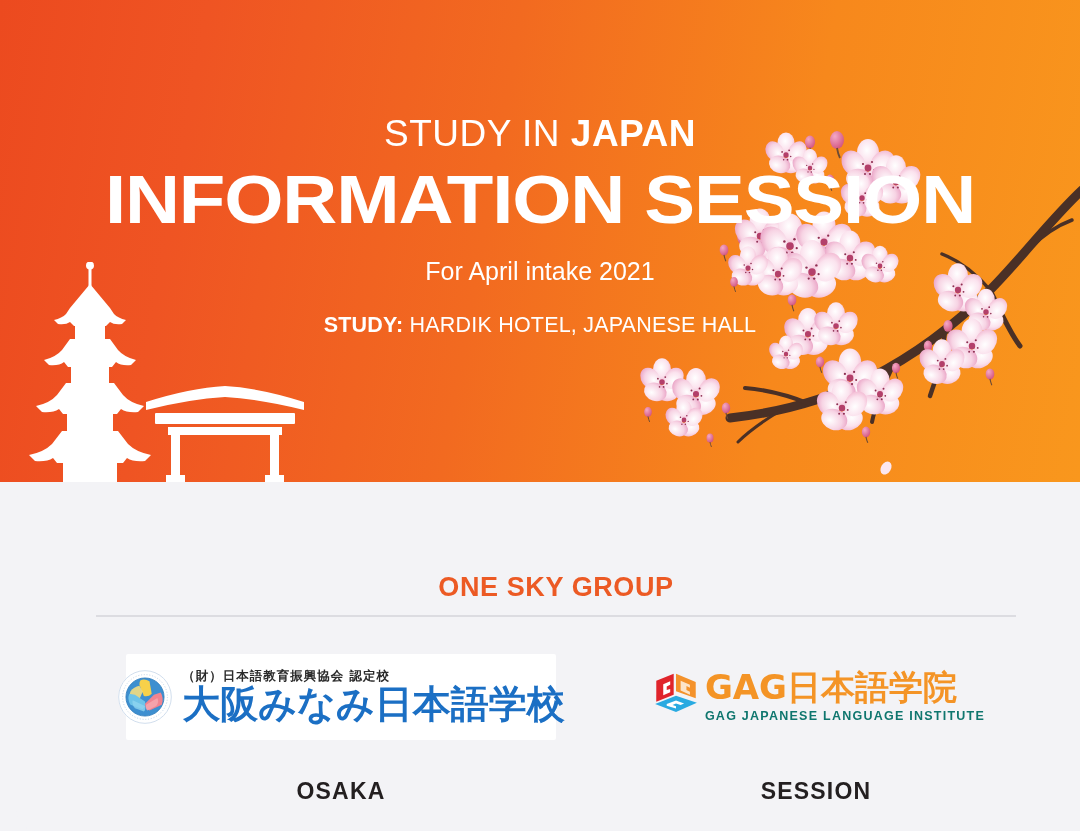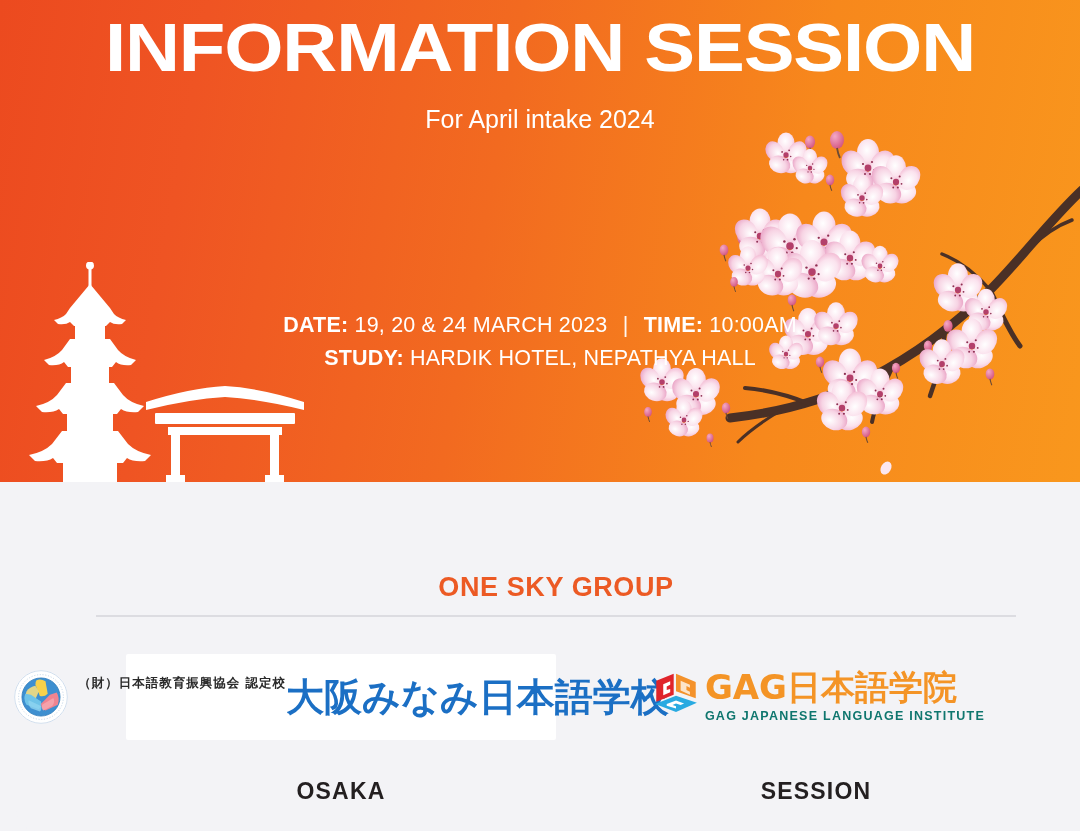--- a/index.html
+++ b/index.html
@@ -66,21 +66,21 @@
   .slot-fukuoka{left:600px;width:400px;background:transparent;}
 
   .cities{position:absolute;left:0;top:296px;width:908px;height:34px;}
   .city{position:absolute;top:0;font-size:23px;font-weight:700;color:#231f20;letter-spacing:1.2px;text-align:center;}
   .city-osaka{left:110px;width:430px;}
   .city-fukuoka{left:600px;width:400px;}
 
   
   .osaka-logo{display:flex;align-items:center;gap:9px;padding:0 10px;}
   .osaka-mark{width:56px;height:56px;flex:0 0 56px;}
-  .osaka-text{display:flex;justify-content:center;}
+  .osaka-text{display:flex;flex-direction:column;justify-content:center;}
   .osaka-small{
     font-size:12.5px;color:#2a2a2a;font-weight:700;letter-spacing:1px;
     font-family:"DejaVu Sans","Liberation Sans",sans-serif;line-height:1.1;white-space:nowrap;
   }
   .osaka-big{
     font-size:38px;color:#1b6fc4;font-weight:700;letter-spacing:0px;
     font-family:"DejaVu Sans","Liberation Sans",sans-serif;line-height:1.12;white-space:nowrap;
   }
 
   
@@ -326,35 +326,29 @@
         <g>
           <ellipse cx="246" cy="352" rx="9" ry="13" fill="url(#pet)" transform="rotate(-12 246 352)"></ellipse>
           <circle cx="246" cy="346" r="1.2" fill="#b04a73"></circle>
           <ellipse cx="232" cy="388" rx="6" ry="8.5" fill="url(#pet)" transform="rotate(18 232 388)"></ellipse>
           <ellipse cx="196" cy="318" rx="5" ry="7" fill="#fbe7f0" transform="rotate(30 196 318)"></ellipse>
         </g>
       </svg>
     </div>
 
     <div class="head">
+      <div class="line-study"><span>STUDY IN </span><b>JAPAN</b></div>
       <div class="line-main">INFORMATION SESSION</div>
-      <div class="line-sub"><span>For </span><b>April</b><span> intake 2024</span></div>
+      <div class="line-sub"><span>For </span><b>April</b><span> intake 2021</span></div>
     </div>
 
     <div class="details">
       <div class="det-row">
-        <b>DATE:</b>
-        <span>19, 20 &amp; 24 MARCH 2023</span>
-        <span class="sep">|</span>
-        <b>TIME:</b>
-        <span>10:00AM</span>
-      </div>
-      <div class="det-row">
         <b>STUDY:</b>
-        <span>HARDIK HOTEL, NEPATHYA HALL</span>
+        <span>HARDIK HOTEL, JAPANESE HALL</span>
       </div>
     </div>
   </div>
 
   <div class="lower">
 
     <div class="group-title">ONE SKY GROUP</div>
     <div class="divider"></div>
 
     <div class="logos">

